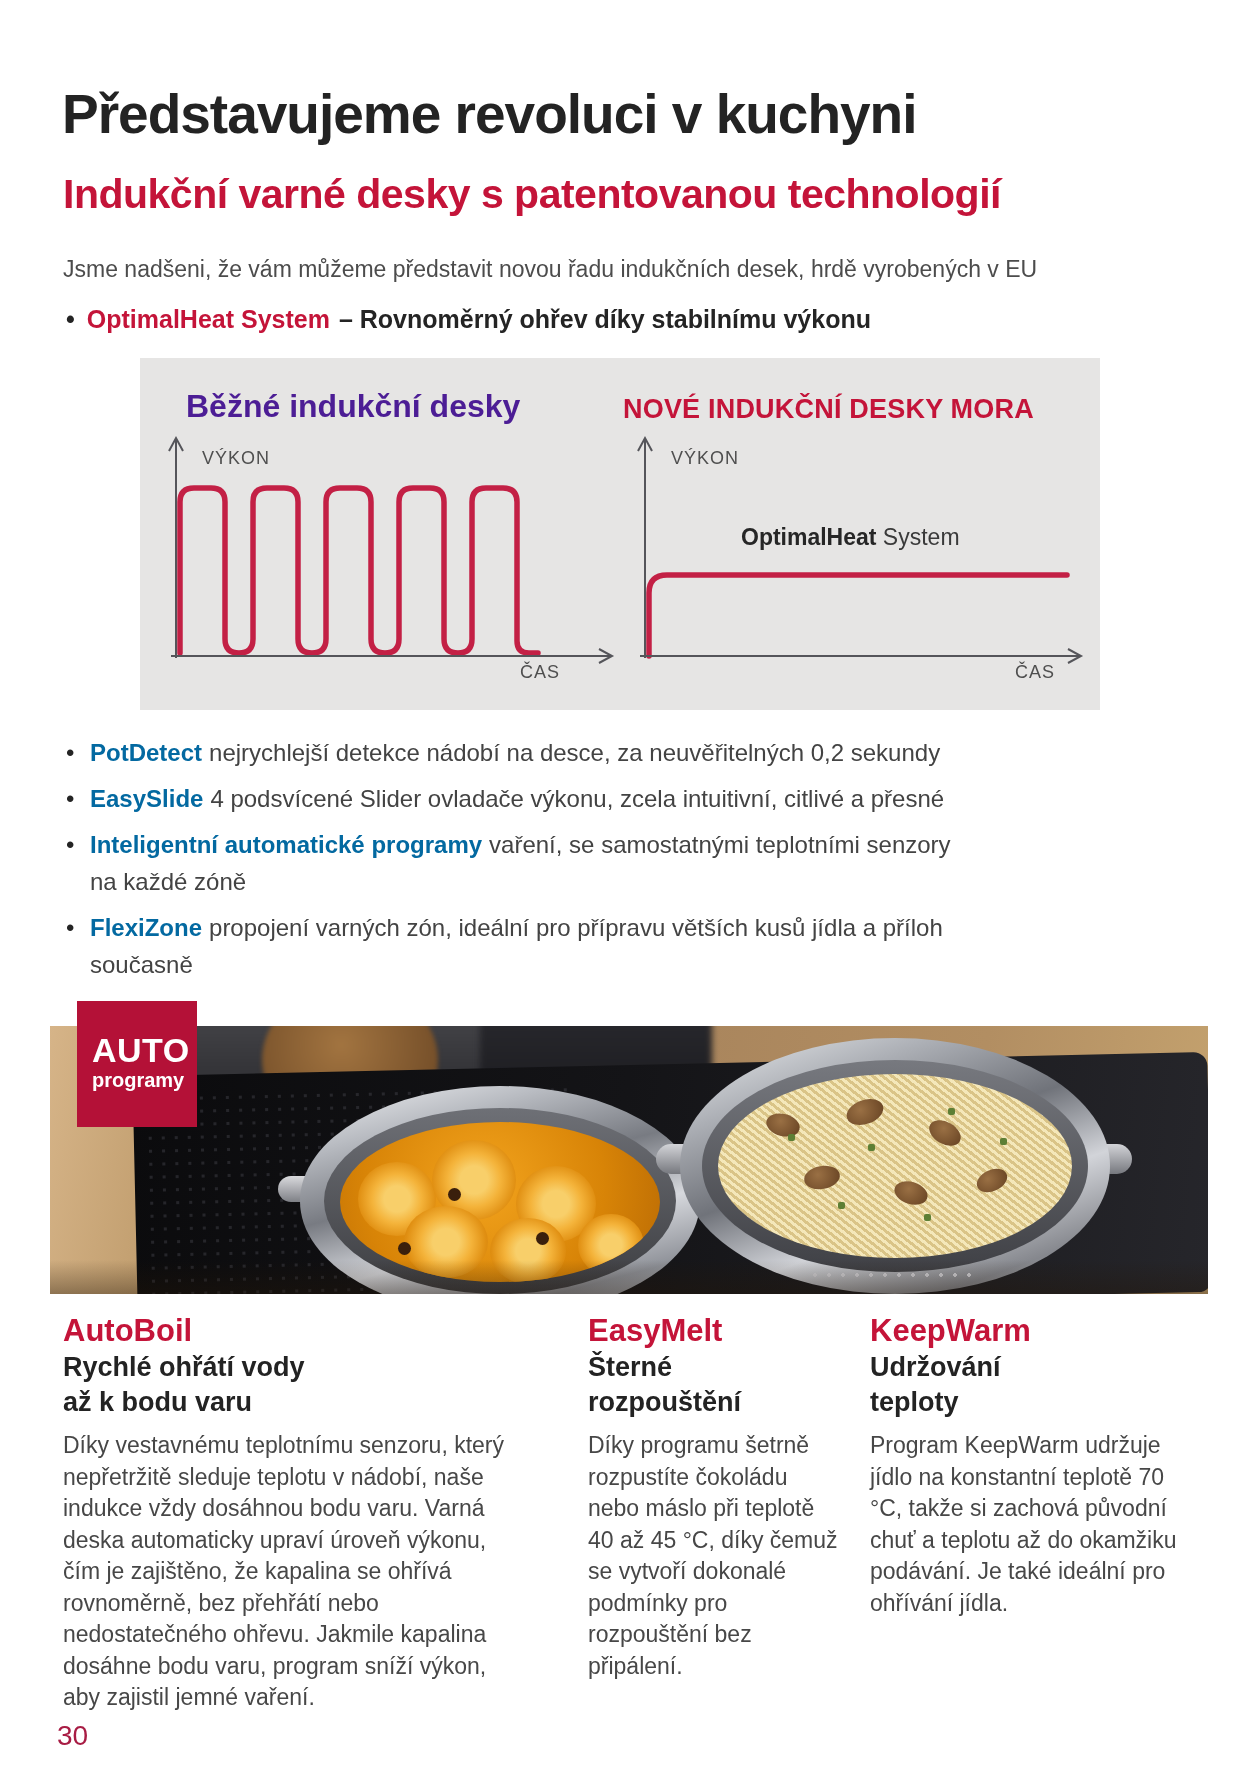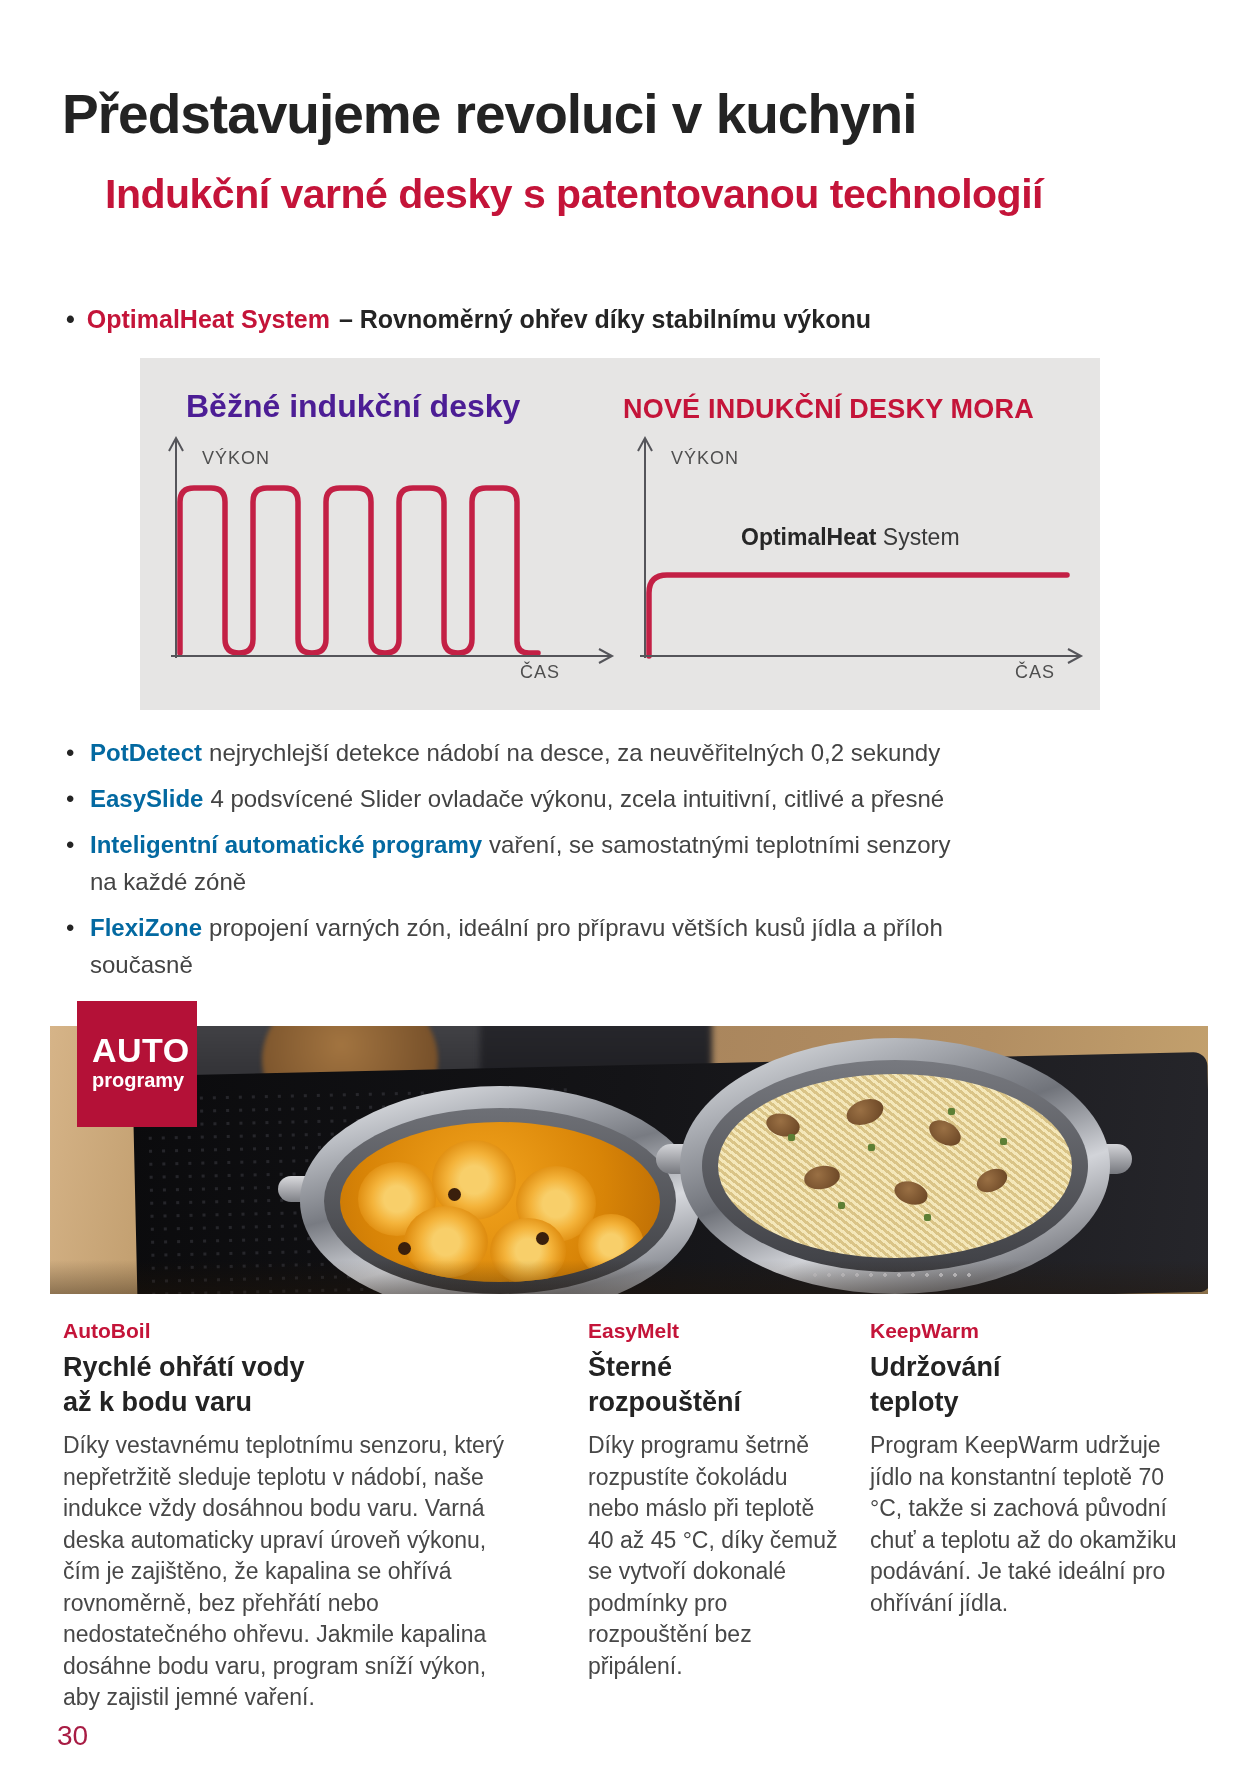--- a/index.html
+++ b/index.html
@@ -13,21 +13,21 @@
   .abs{position:absolute;}
   
   .title{
     left:62px;top:46px;width:1140px;
     font-size:55px;font-weight:800;letter-spacing:-1px;
     color:#232323;line-height:62px;
   }
   .subtitle{
     left:63px;top:134px;width:1140px;
     font-size:41px;font-weight:700;letter-spacing:-0.5px;
-    color:#c41439;line-height:52px;margin-left:42px;
+    color:#c41439;line-height:52px;
   }
   .intro{
     left:63px;top:230px;width:1140px;
     font-size:23px;color:#4c4c4c;line-height:32px;
   }
   
   .featBullet{
     left:66px;top:302px;width:1100px;
     font-size:25px;line-height:34px;
   }
@@ -117,36 +117,37 @@
     background:linear-gradient(rgba(0,0,0,0),rgba(35,22,8,.38));}
   
   .badge{
     left:77px;top:1001px;width:120px;height:126px;
     background:#b41137;color:#ffffff;
     box-sizing:border-box;padding:32px 0 0 15px;
   }
   .badge .l1{font-size:34px;font-weight:800;letter-spacing:0.5px;line-height:34px;}
   .badge .l2{font-size:20px;font-weight:700;line-height:26px;}
   
-  .colHead{font-size:21px;font-weight:700;color:#c41439;line-height:38px;}
+  .colHead{font-size:31px;font-weight:700;color:#c41439;line-height:38px;}
   .colSub{font-size:27px;font-weight:700;color:#232323;line-height:35px;}
   .colBody{font-size:23px;color:#474747;line-height:31.5px;margin-top:10px;}
   .col1{left:63px;top:1312px;width:455px;}
   .col2{left:588px;top:1312px;width:252px;}
   .col3{left:870px;top:1312px;width:310px;}
   
   .pageNum{left:57px;top:1720px;font-size:28px;color:#a81c44;}
 </style>
 </head>
 <body>
 
 <div class="page">
 
   <h1 class="abs title">Představujeme revoluci v kuchyni</h1>
   <h2 class="abs subtitle">Indukční varné desky s patentovanou technologií</h2>
+  <p class="abs intro">Jsme nadšeni, že vám můžeme představit novou řadu indukčních desek, hrdě vyrobených v EU</p>
 
   <div class="abs featBullet">
     <span class="dot">•</span><span class="fb-red">OptimalHeat System</span><span class="fb-dark">– Rovnoměrný ohřev díky stabilnímu výkonu</span>
   </div>
 
   <div class="abs chartBox">
     <div class="chartTitleL">Běžné indukční desky</div>
     <div class="chartTitleR">NOVÉ INDUKČNÍ DESKY MORA</div>
 
     <div class="plot plotL">

